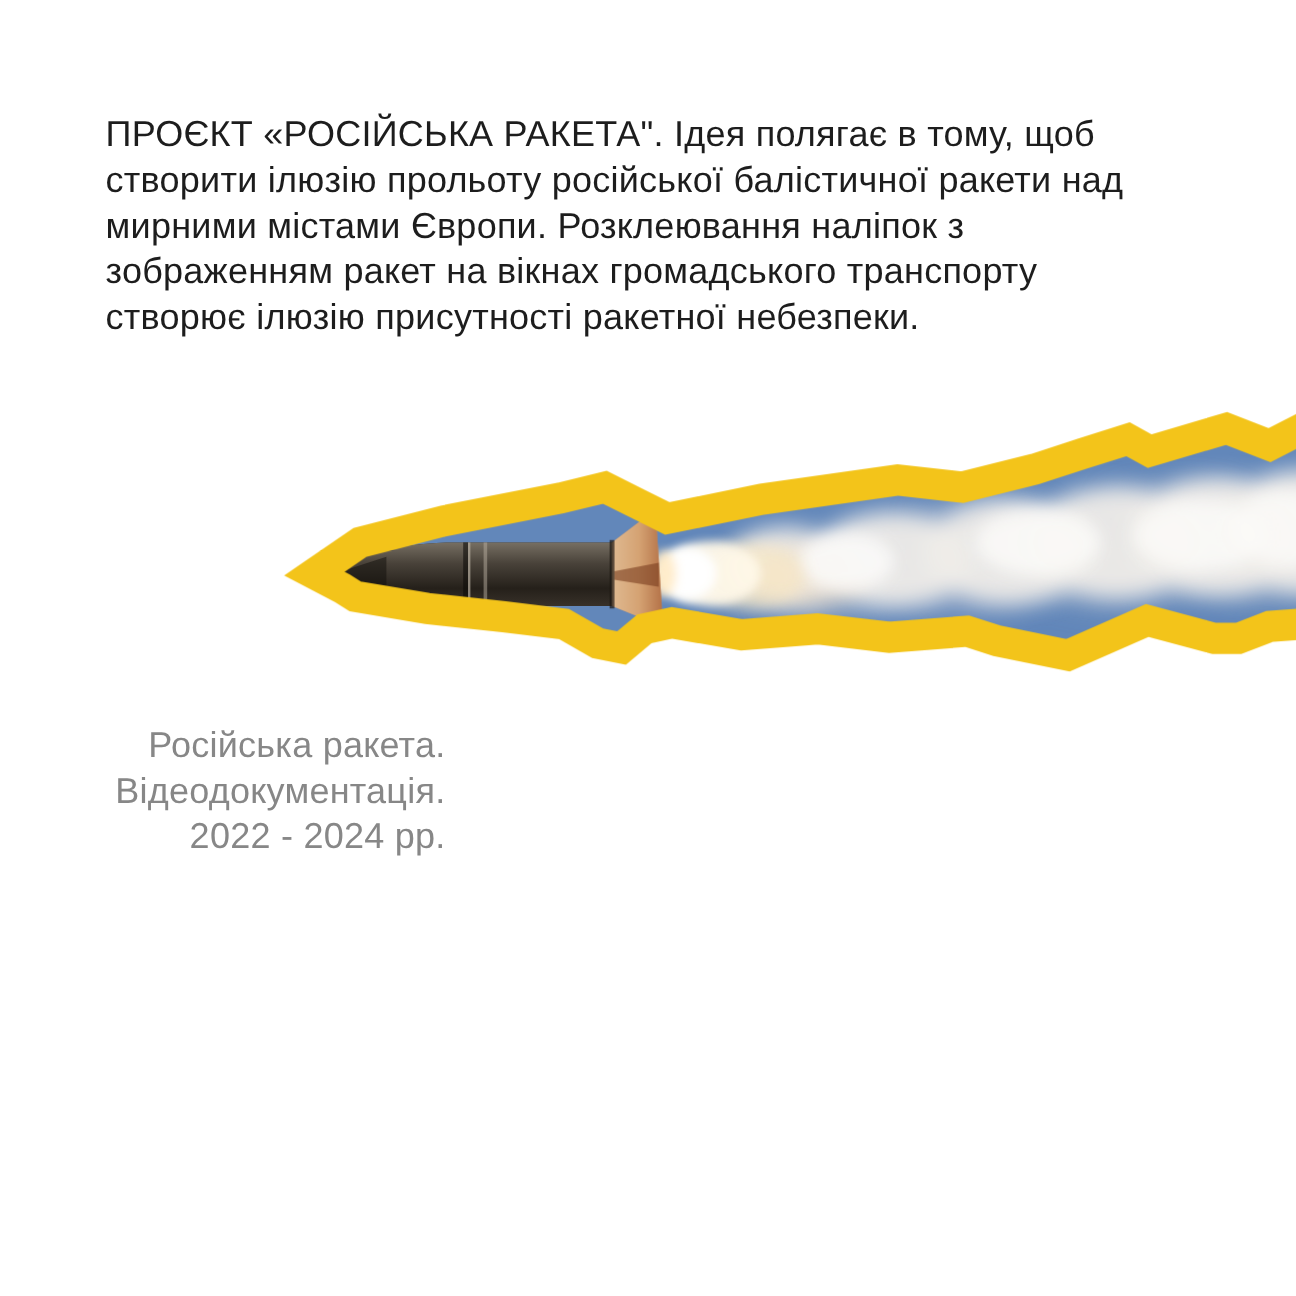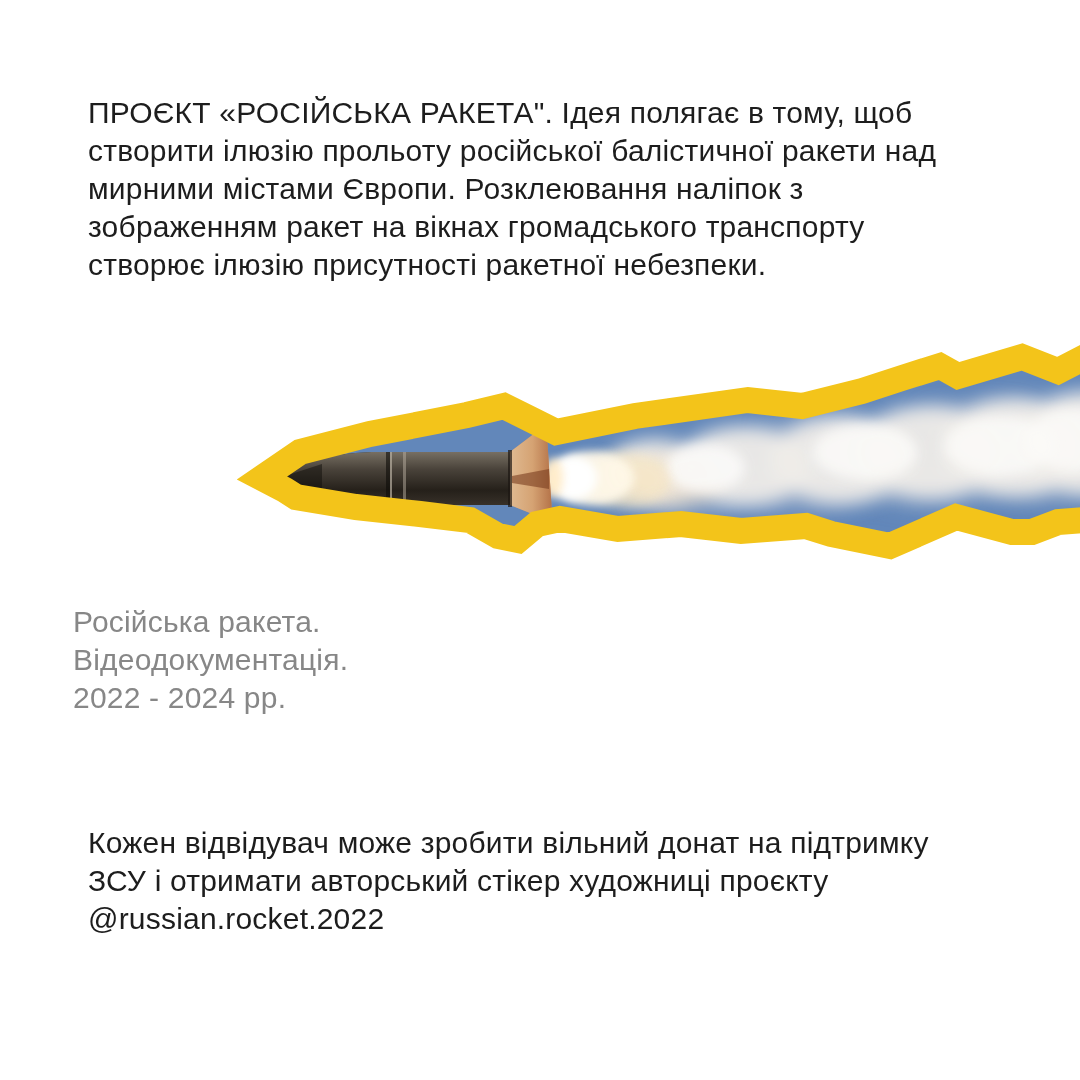--- a/index.html
+++ b/index.html
@@ -18,21 +18,21 @@
   }
   .poster p{
     margin:0;
     position:absolute;
     font-size:30px;
     line-height:38px;
     letter-spacing:0.2px;
     white-space:pre;
   }
   .intro{ top:94px; left:88px; color:var(--ink); }
-  .caption{ top:603px; left:73px; color:var(--muted); }
+  .caption{ top:603px; left:96px; color:var(--muted);text-align:right; }
   .footer{ top:824px; left:88px; color:var(--ink); }
   .artwork{
     position:absolute;
     top:330px; left:0;
     width:1080px; height:250px;
   }
   .artwork svg{ display:block; width:1080px; height:250px; }
 </style>
 </head>
 <body>
@@ -129,17 +129,14 @@
       </g>
 
       <use href="#stickerShape" fill="none" stroke-width="26" stroke-linejoin="miter" stroke-miterlimit="8" stroke="#F3C41A"></use>
     </svg>
   </div>
 
   <p class="caption">Російська ракета.
 Відеодокументація.
 2022 - 2024 рр.</p>
 
-  <p class="footer">Кожен відвідувач може зробити вільний донат на підтримку
-ЗСУ і отримати авторський стікер художниці проєкту
-@russian.rocket.2022</p>
 
 </div>
 
 </body></html>

